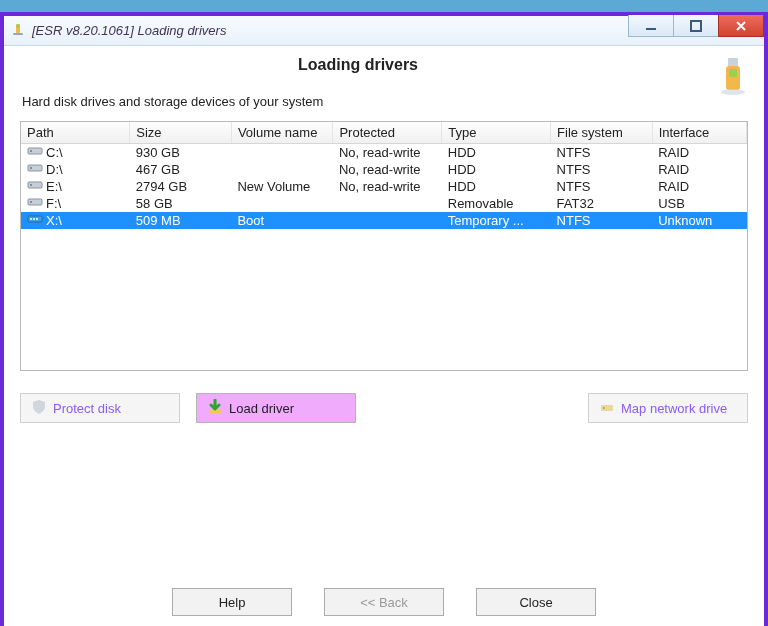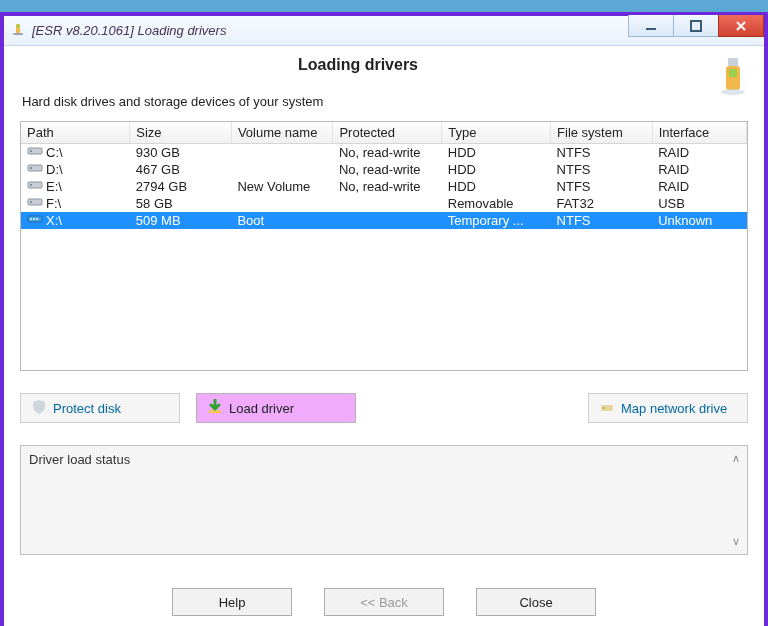--- a/index.html
+++ b/index.html
@@ -57,21 +57,21 @@
   
   .col-path{width:15%} .col-size{width:14%} .col-vol{width:14%}
   .col-prot{width:15%} .col-type{width:15%} .col-fs{width:14%} .col-if{width:13%}
   
   .actions { display:flex; gap:16px; margin-top:12px; }
   .actions .spacer { flex:1; }
   .action-btn {
     height:30px; min-width:160px; padding:0 10px;
     display:inline-flex; align-items:center; gap:6px;
     background:#f5f5f5; border:1px solid #d0d0d0;
-    color:#0369a1; font-size:13px;
+    color:#8b5cf6; font-size:13px;
   }
   .action-btn.enabled { color:#222; background:#f0abfc; border-color:#b5b5b5; }
   .action-btn svg { flex:none; }
   
   .status-wrap { margin-top:12px; }
   .status-box {
     border:1px solid #c0c0c0; background:#f5f5f5;
     height:110px; padding:6px 8px; position:relative;
     font-size:13px; color:#333;
   }
@@ -279,27 +279,20 @@
         <span>
           <svg width="16" height="16" viewBox="0 0 16 16">
             <rect x="2" y="6" width="12" height="6" rx="1" fill="#e8d8a0"></rect>
             <circle cx="5" cy="9" r="1" fill="#b59b55"></circle>
           </svg>
         </span>
         <span>Map network drive</span>
       </button>
     </div>
 
-    <div class="status-wrap">
-      <div class="status-box">
-        <span>Driver load status</span>
-        <span class="status-scroll-up">∧</span>
-        <span class="status-scroll-down">∨</span>
-      </div>
-    </div>
   </div>
 
   <div class="footer">
     <button class="wiz-btn">Help</button>
     <button class="wiz-btn disabled">&lt;&lt; Back</button>
     <button class="wiz-btn">Close</button>
   </div>
 
 </div>
 

